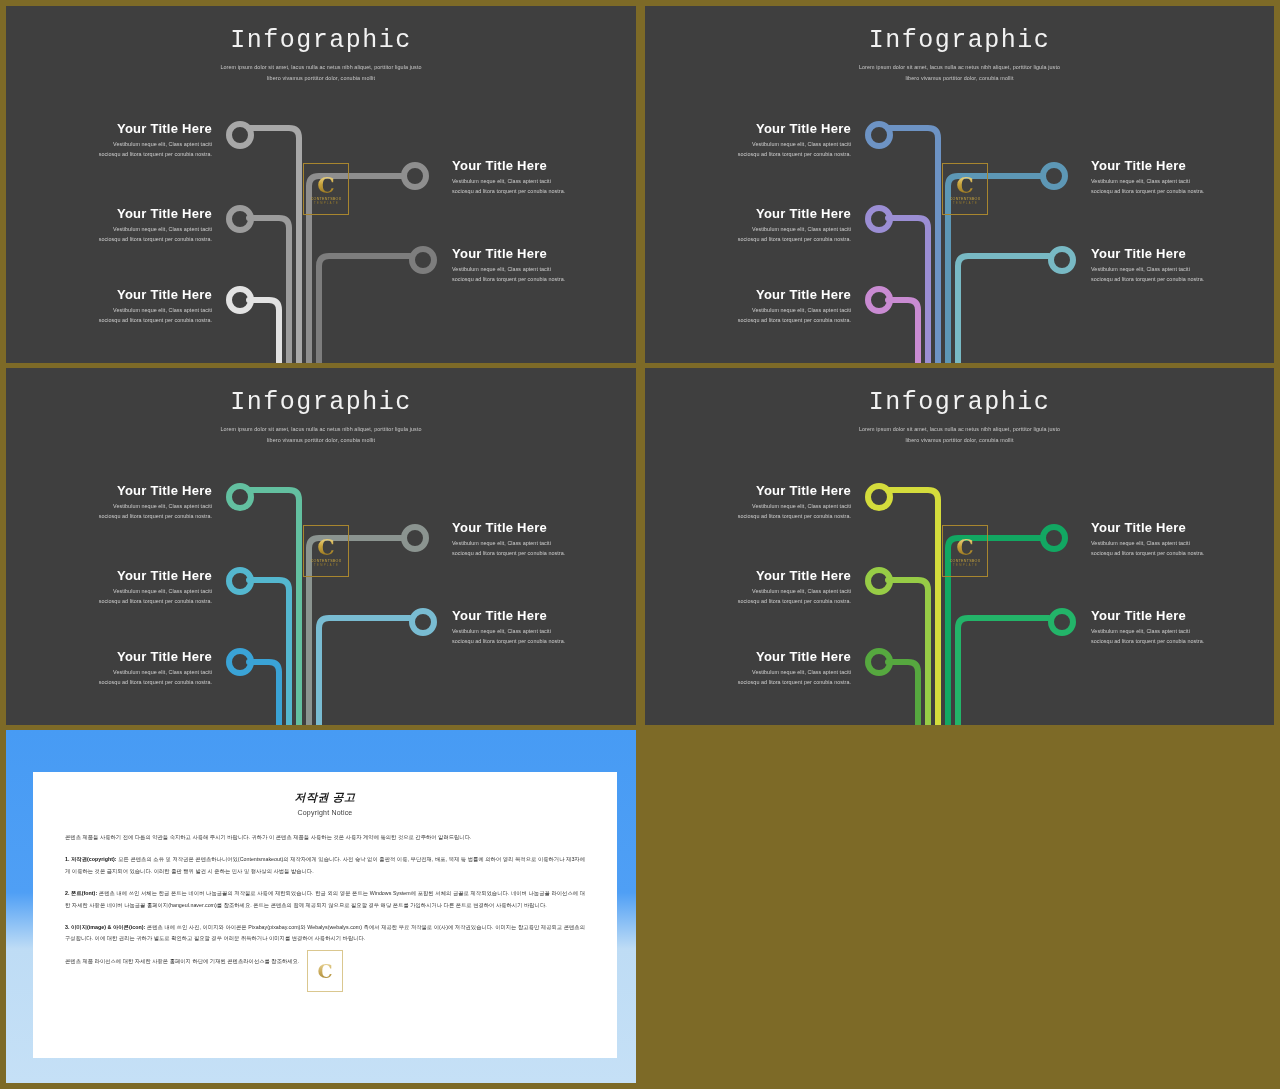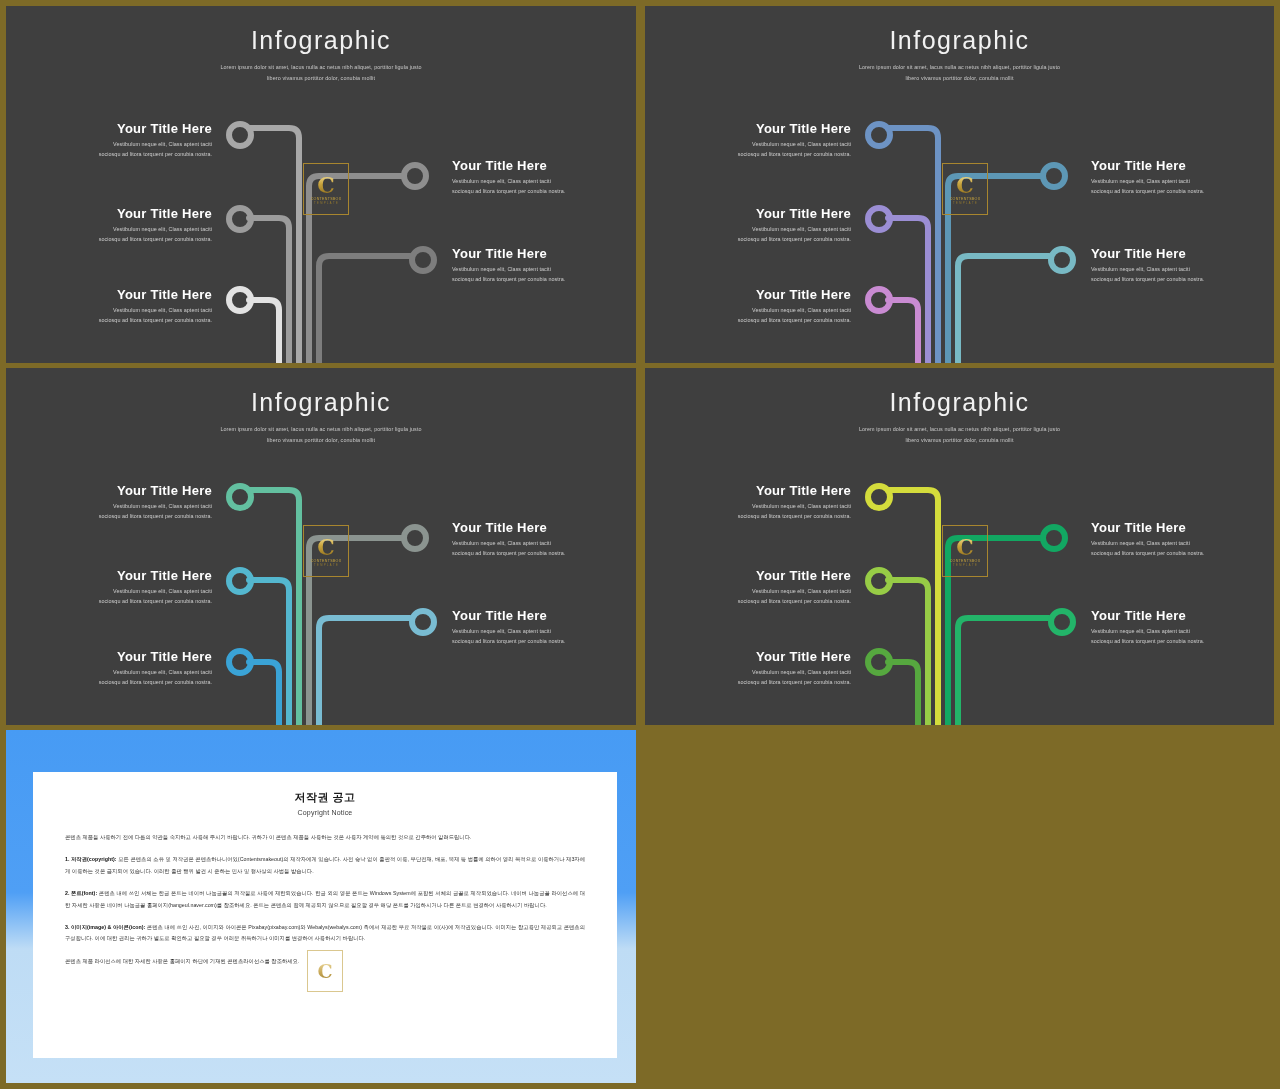--- a/index.html
+++ b/index.html
@@ -19,21 +19,21 @@
     overflow:hidden;
   }
   #slide-1{left:6px;  top:6px;  width:630px;height:357px;}
   #slide-2{left:645px;top:6px;  width:629px;height:357px;}
   #slide-3{left:6px;  top:368px;width:630px;height:357px;}
   #slide-4{left:645px;top:368px;width:629px;height:357px;}
 
   .slide-title{
     position:absolute;left:0;right:0;top:20px;
     text-align:center;
-    font-family:Liberation Sans, sans-serif;
+    font-family:Liberation Mono, monospace;
     font-size:25px;
     letter-spacing:1.5px;
     color:#f2f2f2;
     font-weight:400;
   }
   .slide-sub{
     position:absolute;left:0;right:0;top:56px;
     text-align:center;
     font-size:5.4px;
     line-height:1.95;
@@ -85,21 +85,21 @@
   #doc-panel{
     position:absolute;left:6px;top:730px;width:630px;height:353px;
     background:linear-gradient(180deg,#479bf4 0%,#4f9ff5 46%,#bedcf5 62%,#c5e0f6 100%);
     overflow:hidden;
   }
   #doc-paper{
     position:absolute;left:27px;top:42px;width:584px;height:286px;
     background:#ffffff;overflow:hidden;
   }
   .doc-head{text-align:center;margin-top:18px;}
-  .doc-head .kr{font-size:11px;font-weight:700;color:#1b1b1b;letter-spacing:.5px;}
+  .doc-head .kr{font-size:11px;font-weight:700;color:#1b1b1b;letter-spacing:.5px;font-style:italic;}
   .doc-head .en{font-size:7px;color:#3b3b3b;margin-top:4px;letter-spacing:.2px;}
   .doc-body{margin:16px 32px 0 32px;position:relative;}
   .doc-p{
     font-size:5.3px;line-height:2.15;color:#2d2d2d;
     text-align:justify;margin-bottom:11px;letter-spacing:.02px;
   }
   .doc-p b{font-weight:700;color:#111;}
   .doc-watermark{
     position:absolute;left:50%;top:118px;transform:translateX(-50%);
     width:34px;height:40px;border:1px solid #d9c58a;

